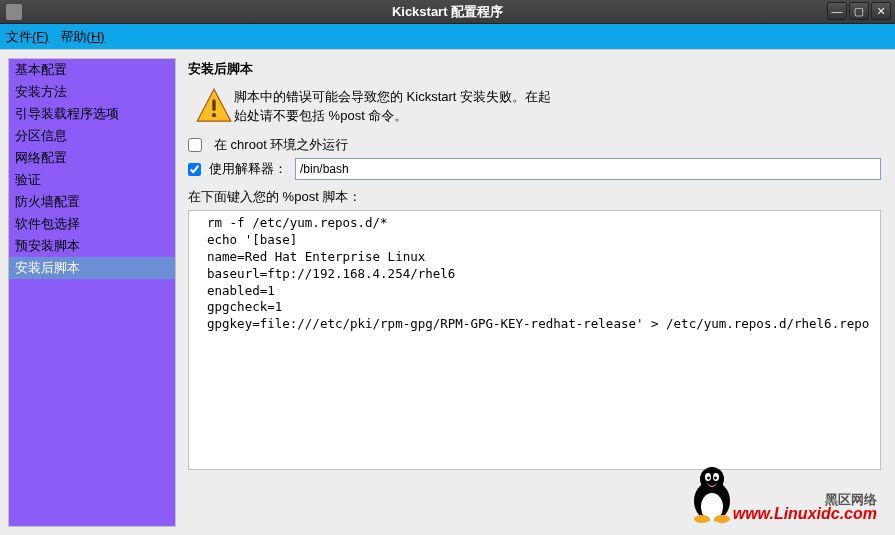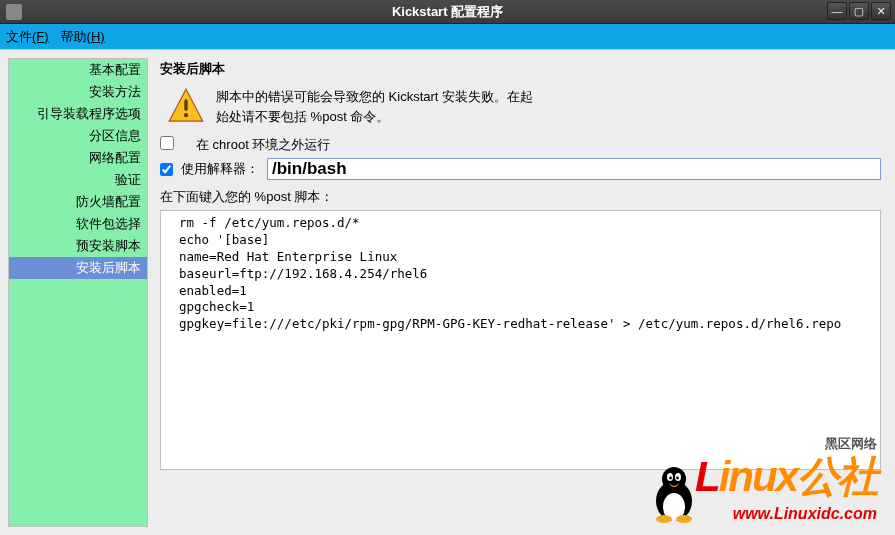--- a/index.html
+++ b/index.html
@@ -53,26 +53,25 @@
       gap: 12px;
     }
     .menubar .menu-item { cursor: pointer; }
     .menubar .underline { text-decoration: underline; }
     .body {
       display: flex;
       height: calc(535px - 24px - 26px);
       background: #ededed;
     }
     .sidebar {
-      width: 140px;
+      width: 168px;
       margin: 8px 6px 8px 8px;
-      background: #86efac;
+      background: #8b5cf6;
       border: 1px solid #bfbfbf;
       overflow: hidden;
-      text-align: right;
     }
     .sidebar .sb-item {
       padding: 2px 6px;
       cursor: pointer;
       line-height: 18px;
       white-space: nowrap;
     }
     .sidebar .sb-item.selected {
       background: #6a8fd4;
       color: #fff;
@@ -82,53 +81,52 @@
       padding: 10px 14px 10px 6px;
       overflow:hidden;
     }
     .main h3 {
       font-size: 13px;
       font-weight: bold;
       margin-bottom: 8px;
     }
     .warn-row {
       display:flex;
-      align-items:flex-end;
-      gap:10px;
+      align-items:center;
+      gap:0;
       margin-bottom:10px;
       padding-left:6px;
     }
     .warn-icon {
       width:40px; height:40px;
       flex-shrink:0;
     }
     .warn-text { line-height:1.5; }
     .check-row {
       display:flex;
-      align-items:flex-start;
-      gap:22px;
+      align-items:center;
+      gap:12px;
       margin: 4px 0;
     }
     .check-row input[type=checkbox]{
       width:14px; height:14px;
     }
     .interp-row {
       display:flex;
       align-items:center;
       gap:8px;
       margin:4px 0 8px 0;
     }
     .interp-row input[type=text]{
       flex:1;
       border:1px solid #7a9fd4;
       padding:2px 4px;
       font-family:inherit;
-      font-size:17px;
+      font-size:12px;
       height:22px;
-      font-weight:bold;
     }
     .script-label { margin:6px 0 4px 0; }
     .script-area {
       width:100%;
       height:260px;
       border:1px solid #bfbfbf;
       background:#fff;
       font-family: "DejaVu Sans Mono", monospace;
       font-size:12.5px;
       padding:4px 18px;
@@ -252,21 +250,18 @@
       <ellipse cx="23" cy="14" rx="3" ry="4" fill="#fff"></ellipse>
       <ellipse cx="31" cy="14" rx="3" ry="4" fill="#fff"></ellipse>
       <circle cx="23.5" cy="15" r="1.4" fill="#000"></circle>
       <circle cx="30.5" cy="15" r="1.4" fill="#000"></circle>
       <path d="M22 20 Q27 26 32 20 Q30 24 27 24 Q24 24 22 20Z" fill="#f5a623"></path>
       <ellipse cx="17" cy="56" rx="8" ry="4" fill="#f5a623"></ellipse>
       <ellipse cx="37" cy="56" rx="8" ry="4" fill="#f5a623"></ellipse>
     </svg>
     <div>
       <div class="cn">黑区网络</div>
-      <div class="logo">
-        <span class="L">L</span><span class="inux">inux公社</span>
-      </div>
       <div class="sub">www.Linuxidc.com</div>
     </div>
   </div>
 </div>
 
 </div>
 
 </body></html>

